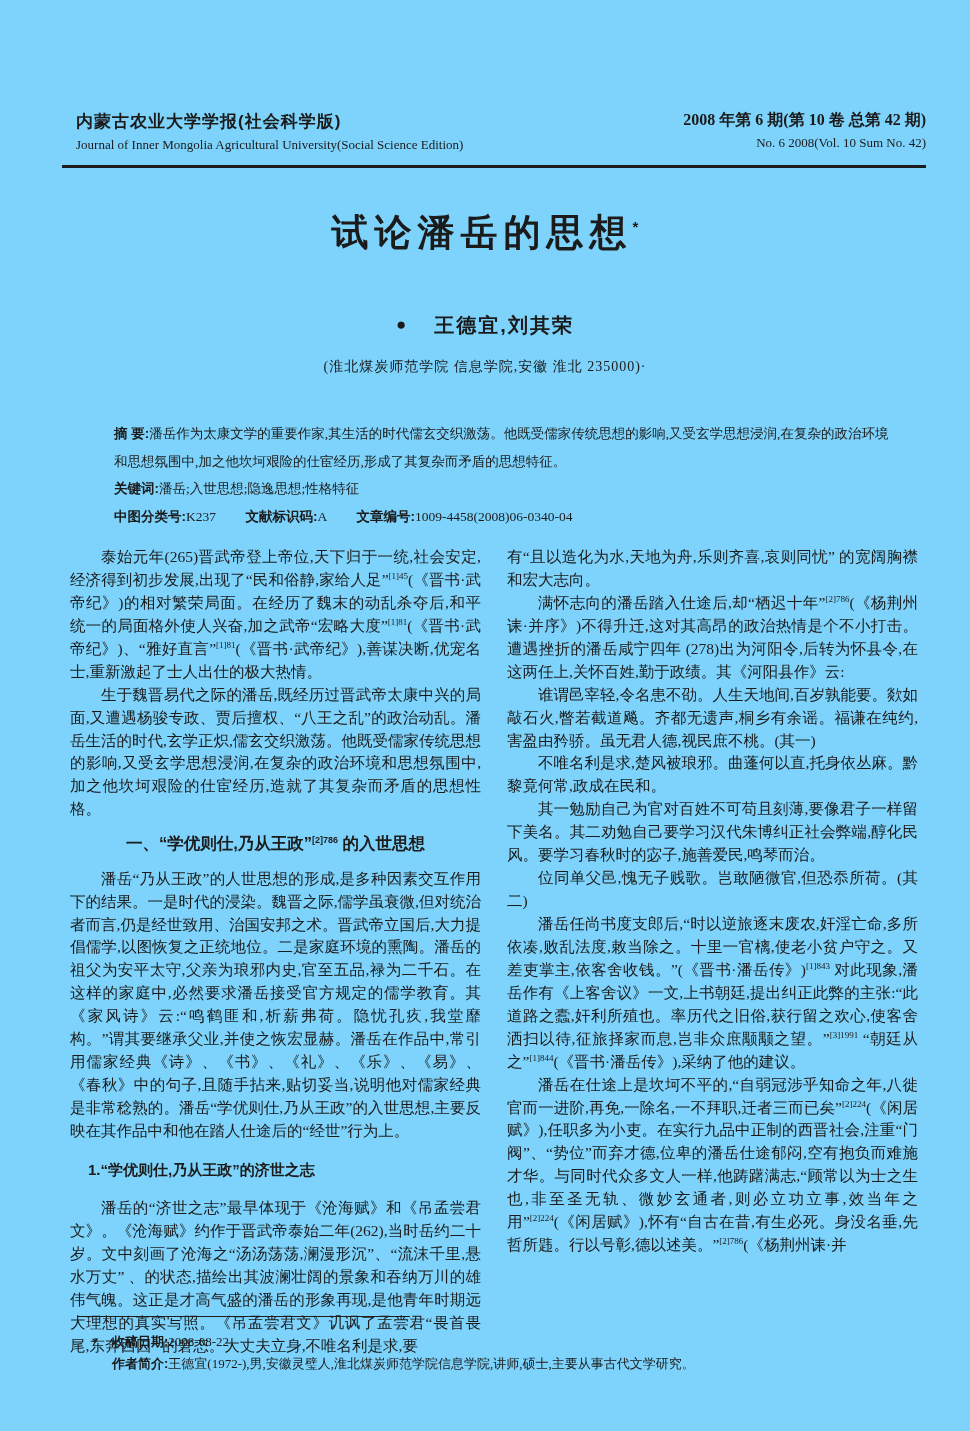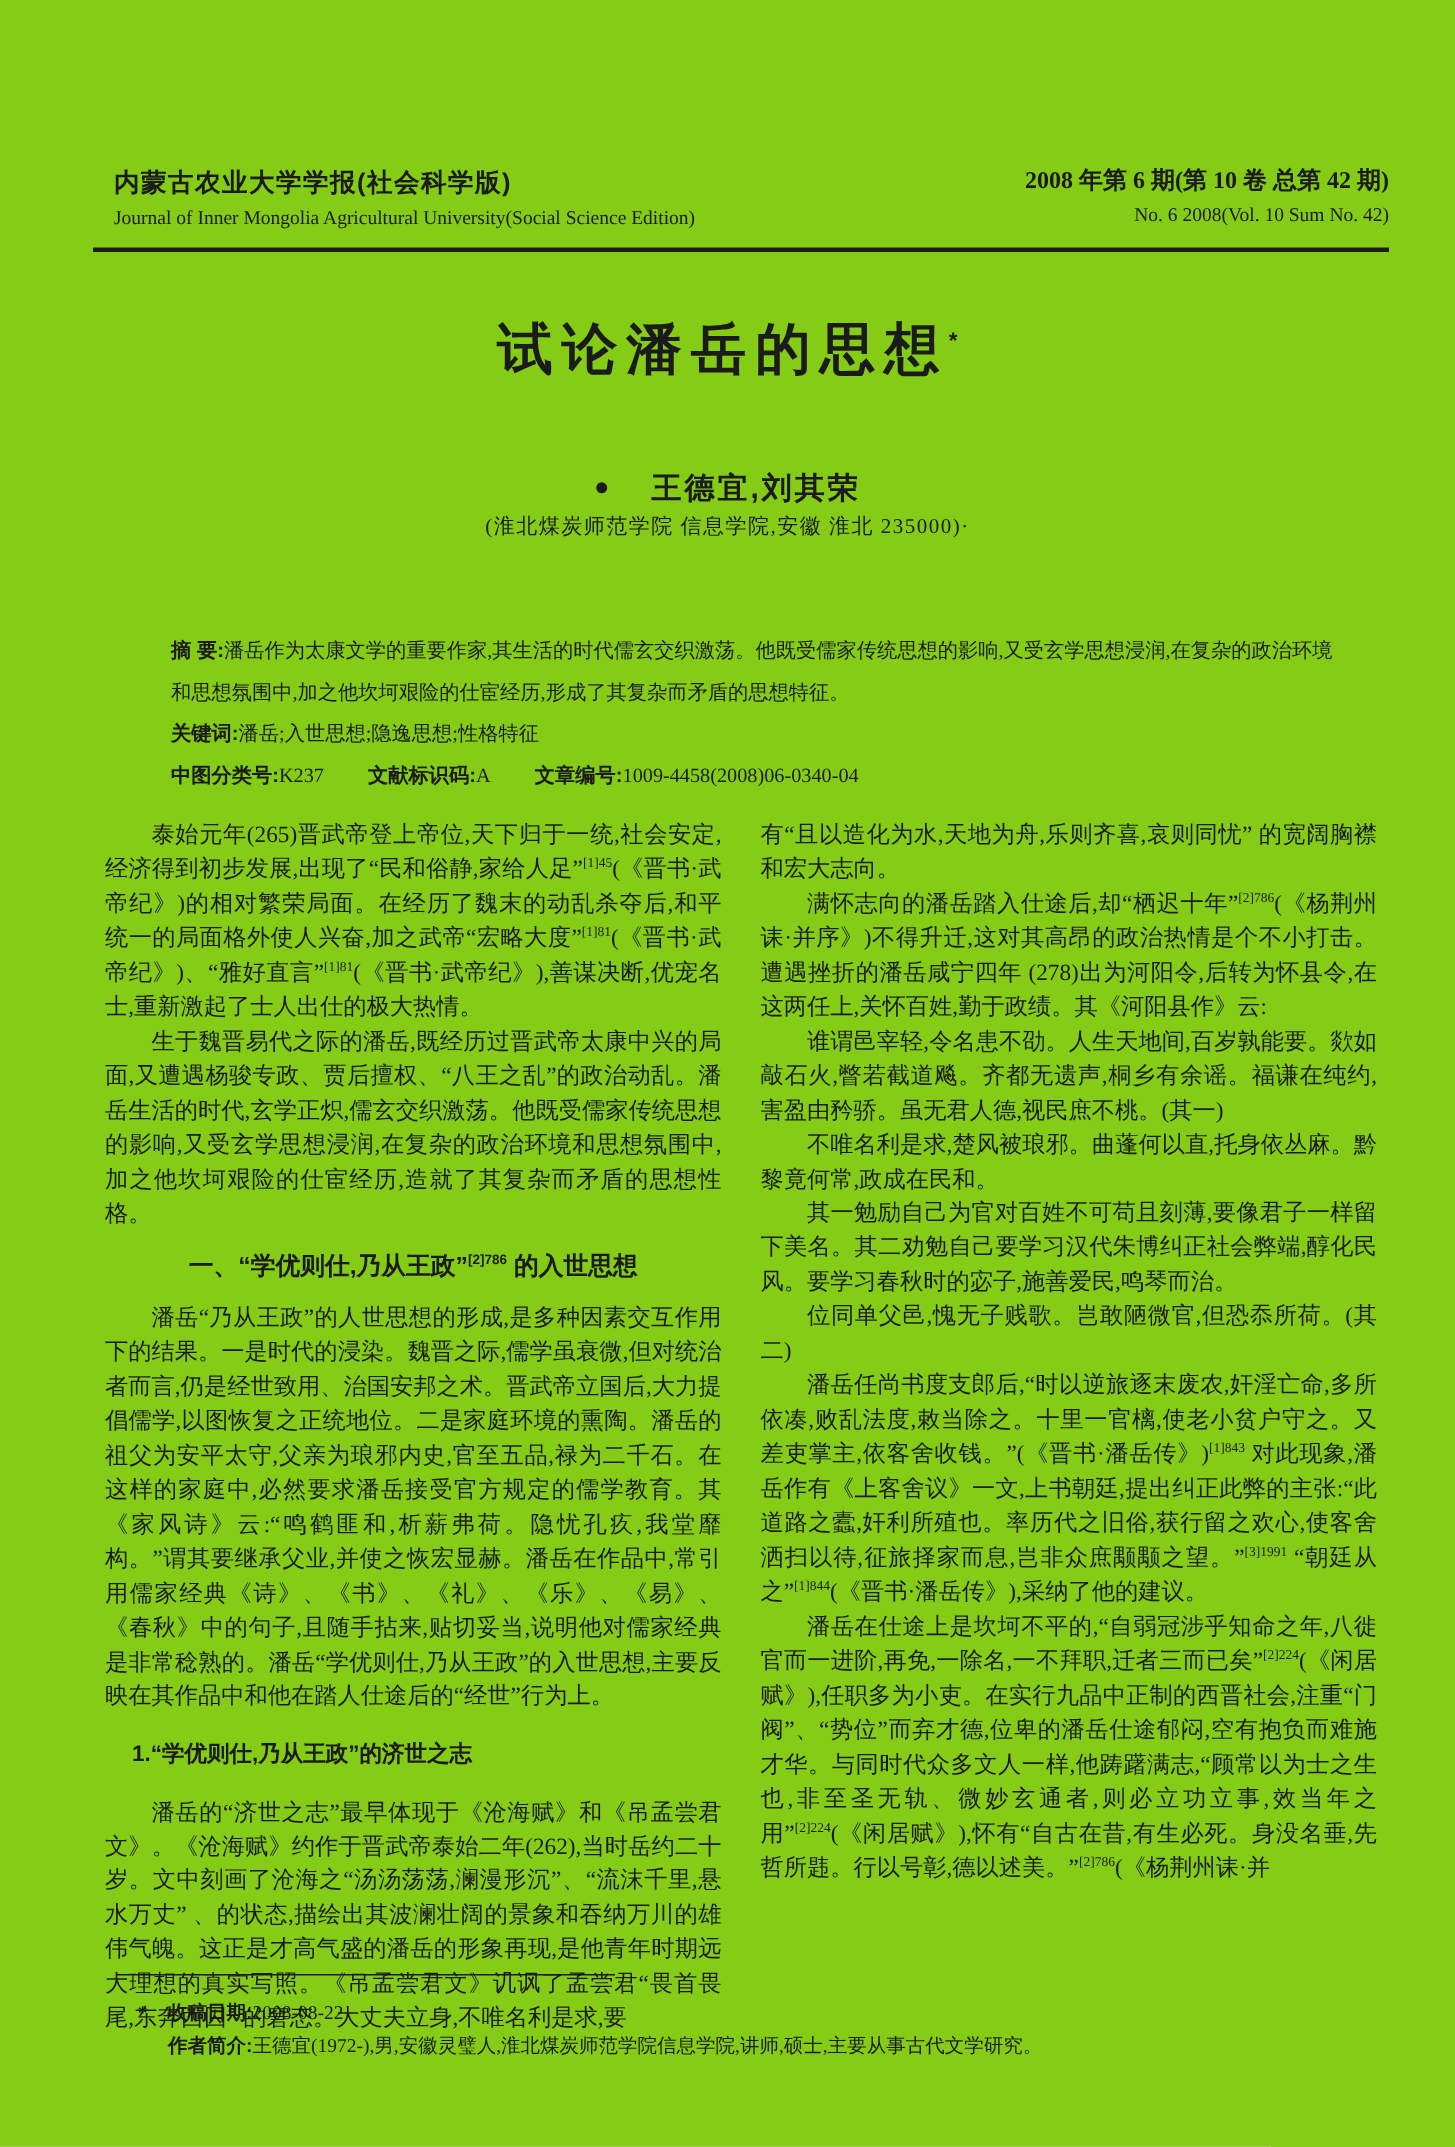--- a/index.html
+++ b/index.html
@@ -1,21 +1,21 @@
 <!DOCTYPE html>
 <html><head>
 <meta charset="utf-8">
 <style>
   html,body{margin:0;padding:0;}
   body{background:#e8e8e6;}
   .page{
     position:relative;
     width:970px;height:1431px;
     margin:0 auto;
-    background:#84cc16;
+    background:#7dd3fc;
     color:#1b1b1b;
     font-family:"Liberation Serif", serif;
     overflow:hidden;
   }
   
   .jheader{
     position:absolute;top:110px;left:62px;right:44px;
     display:flex;justify-content:space-between;align-items:flex-start;
     border-bottom:3px solid #1c1c1c;
     padding:0 0 12px 0;
@@ -34,21 +34,21 @@
   }
   .title sup{font-size:15px;letter-spacing:0;}
   .authors{
     position:absolute;top:312px;left:0;width:100%;
     text-align:center;
     font-family:"Liberation Sans",sans-serif;
     font-weight:bold;font-size:20px;letter-spacing:2px;
   }
   .authors .bullet{font-size:17px;margin-right:26px;vertical-align:2px;}
   .affil{
-    position:absolute;top:342px;left:0;width:100%;
+    position:absolute;top:358px;left:0;width:100%;
     text-align:center;font-size:14px;letter-spacing:1px;
   }
   
   .meta{
     position:absolute;top:420px;left:114px;width:782px;
     font-size:13.5px;line-height:2.05;
   }
   .meta .lbl{font-family:"Liberation Sans",sans-serif;font-weight:bold;}
   .meta .row{margin:0;}
   .meta .gap{display:inline-block;width:26px;}

